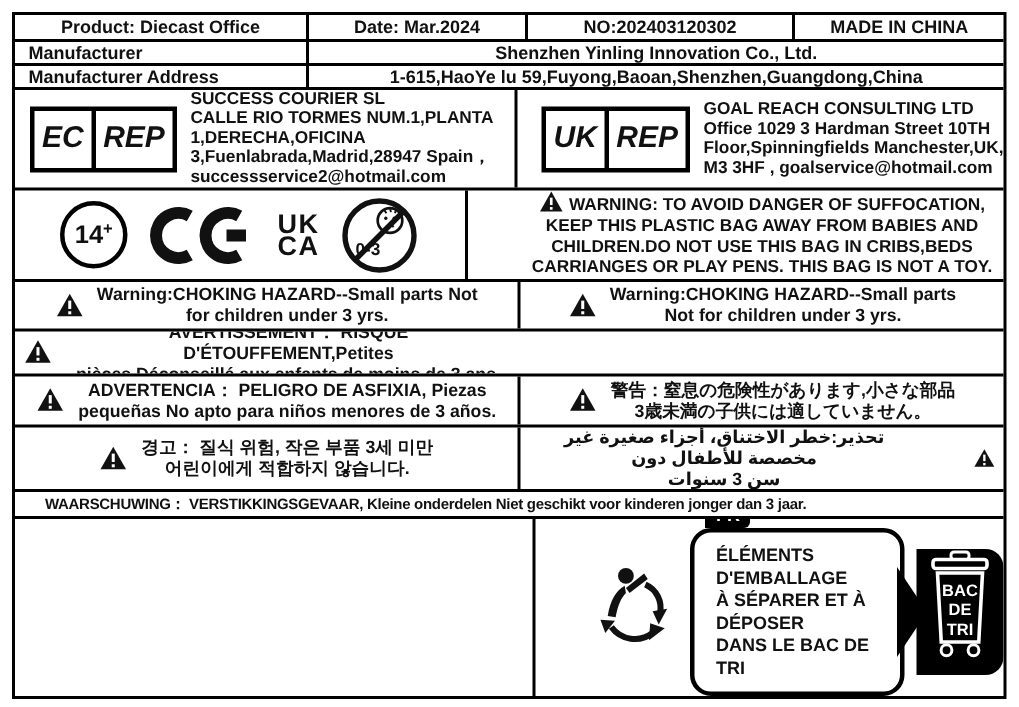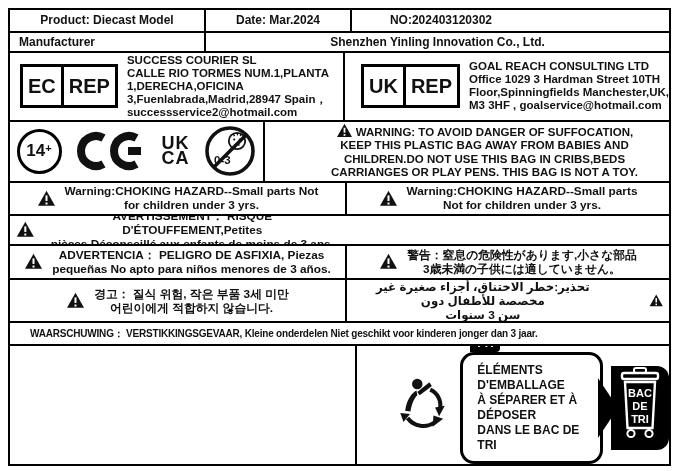--- a/index.html
+++ b/index.html
@@ -30,29 +30,29 @@
   .r7 { height:30px; }
   .r8 { height:35px; }
   .r9 { height:43px; }
   .r10 { height:23px; }
   .r11 { flex:1; }
 
   .w196 { width:196px; flex:none; }
   .w146 { width:146px; flex:none; }
   .w178 { width:178px; flex:none; }
   .w335 { width:335px; flex:none; }
-  .w302 { width:255px; flex:none; }
+  .w302 { width:302px; flex:none; }
   .w337 { width:337px; flex:none; }
   .w347 { width:347px; flex:none; }
   .grow { flex:1; }
   .left-pad { justify-content:flex-start; padding-left:9px; }
 
   
   .rep-cell { display:flex; align-items:center; justify-content:flex-start; gap:9px; padding-left:10px; }
-  .rep-box { display:flex; border:3px solid #000; height:44px; flex:none; }
+  .rep-box { display:flex; border:3px solid #000; height:44px; flex:none;font-style:italic; }
   .rep-box .rb { display:flex; align-items:center; justify-content:center; font-size:20px; font-weight:700; letter-spacing:0; padding:0 5px; }
   .rep-box .rb:first-child { border-right:3px solid #000; }
   .rep-text { font-size:11.5px; line-height:13px; font-weight:700; letter-spacing:0; }
 
   
   .marks { display:flex; align-items:center; justify-content:center; gap:13px; }
   .age-circle {
     width:45px; height:45px; border:3.5px solid #000; border-radius:50%;
     display:flex; align-items:center; justify-content:center; font-size:17px; font-weight:700; flex:none;
   }
@@ -88,30 +88,35 @@
     background:#000; border-radius:0 12px 12px 0; width:58px; height:84px;
     display:flex; align-items:flex-start; justify-content:center; margin-left:-7px; flex:none;
   }
 </style>
 </head>
 <body>
 
 <div class="label-table">
 
   <div class="row r1">
-    <div class="cell w196">Product: Diecast Model</div>
+    <div class="cell w196">Product: Diecast Office</div>
     <div class="cell w146">Date: Mar.2024</div>
     <div class="cell w178">NO:202403120302</div>
+    <div class="cell grow">MADE IN CHINA</div>
   </div>
 
   <div class="row r2">
     <div class="cell w196 left-pad">Manufacturer</div>
     <div class="cell grow">Shenzhen Yinling Innovation Co., Ltd.</div>
   </div>
 
+  <div class="row r3">
+    <div class="cell w196 left-pad">Manufacturer Address</div>
+    <div class="cell grow">1-615,HaoYe lu 59,Fuyong,Baoan,Shenzhen,Guangdong,China</div>
+  </div>
 
   <div class="row r4">
     <div class="cell w335 rep-cell">
       <div class="rep-box">
         <span class="rb">EC</span>
         <span class="rb">REP</span>
       </div>
       <div class="rep-text pre">SUCCESS COURIER SL
 CALLE RIO TORMES NUM.1,PLANTA
 1,DERECHA,OFICINA

